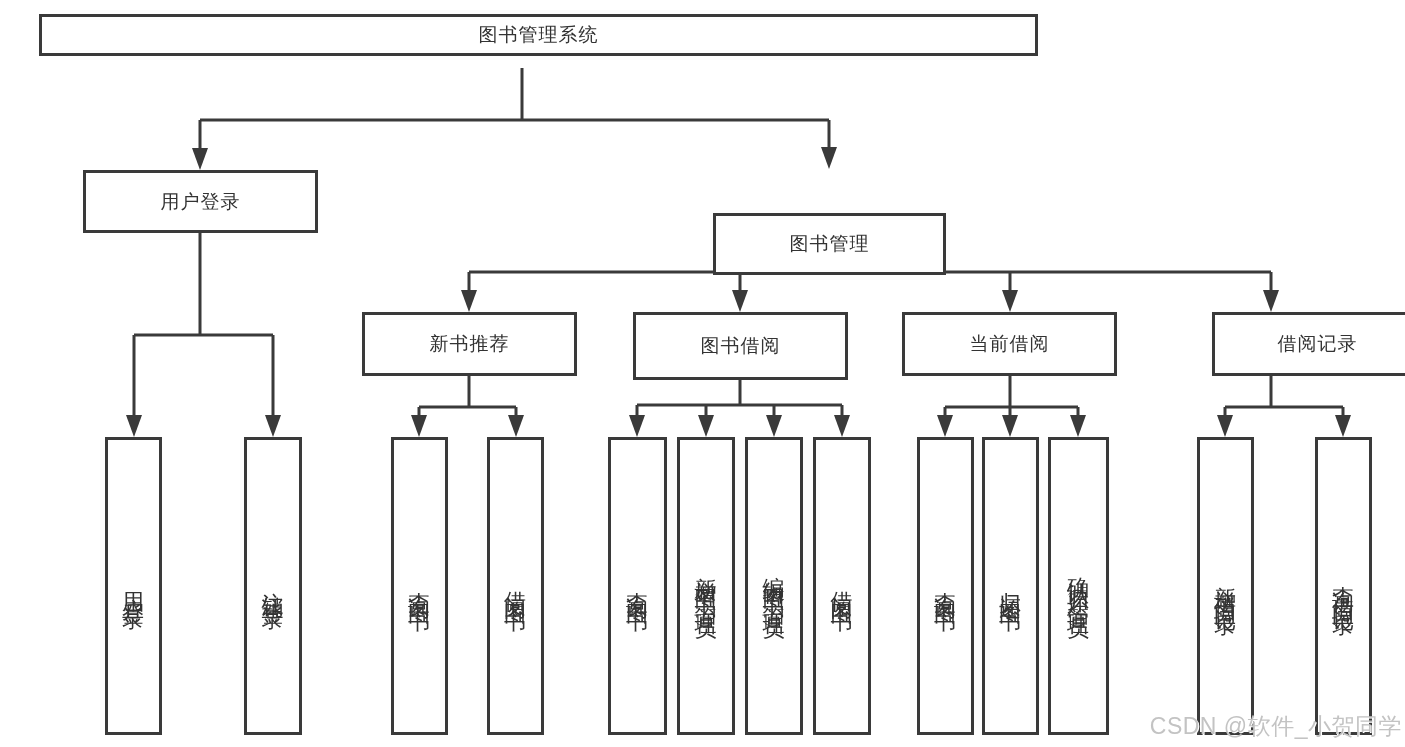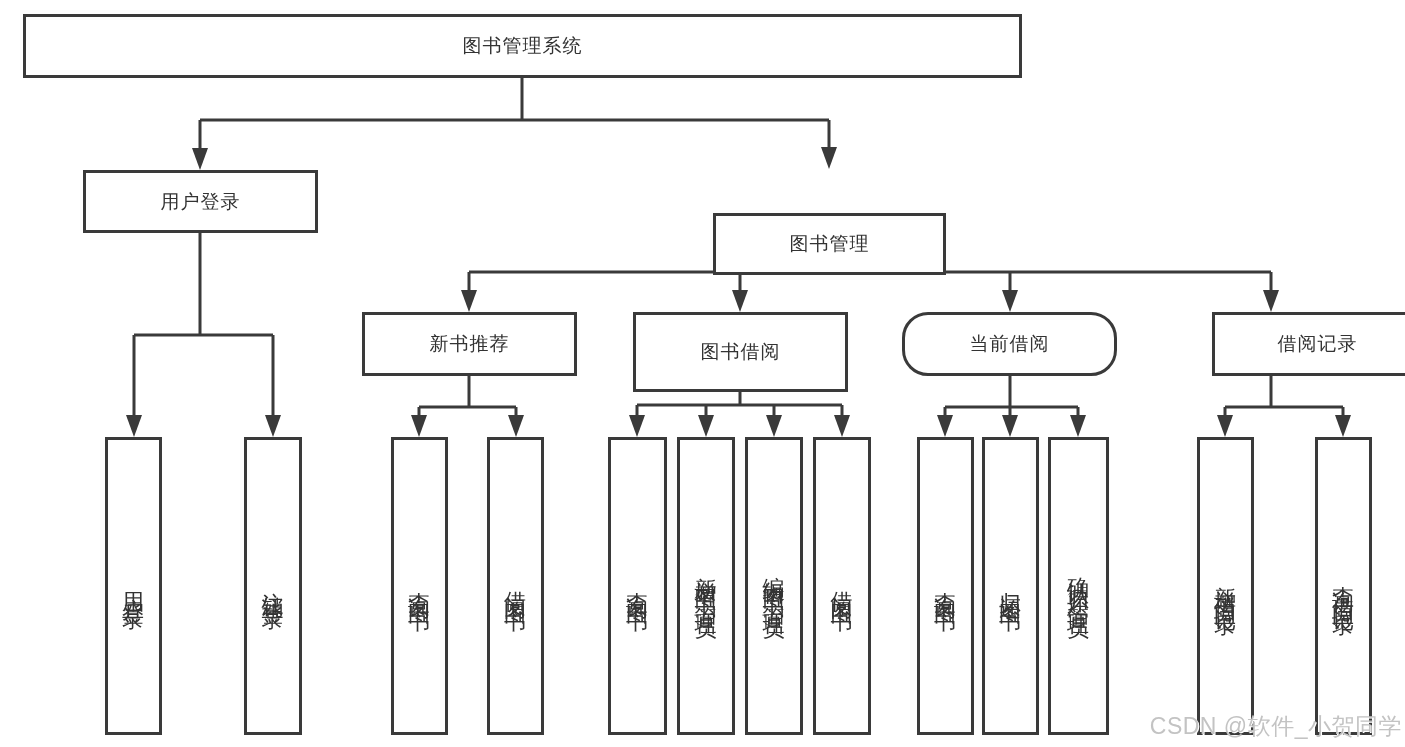--- a/index.html
+++ b/index.html
@@ -107,38 +107,38 @@
       <polygon points="1070,415 1086,415 1078,437" stroke="none"></polygon>
     </g>
 
     <g stroke="#3a3a3a" stroke-width="3" fill="#3a3a3a">
       <path d="M1271 376 L1271 407 M1225 407 L1343 407 M1225 407 L1225 419 M1343 407 L1343 419" fill="none"></path>
       <polygon points="1217,415 1233,415 1225,437" stroke="none"></polygon>
       <polygon points="1335,415 1351,415 1343,437" stroke="none"></polygon>
     </g>
   </svg>
 
-  <div class="node" style="left:23px; top:14px; width:999px; height:64px;">
+  <div class="node" style="left:39px; top:14px; width:999px; height:42px;">
     <span class="label">图书管理系统</span>
   </div>
 
   <div class="node" style="left:83px; top:170px; width:235px; height:63px;">
     <span class="label">用户登录</span>
   </div>
   <div class="node" style="left:713px; top:169px; width:233px; height:62px;margin-top:44px;">
     <span class="label">图书管理</span>
   </div>
 
   <div class="node" style="left:362px; top:312px; width:215px; height:64px;text-align:center;">
     <span class="label">新书推荐</span>
   </div>
-  <div class="node" style="left:633px; top:312px; width:215px; height:80px;">
+  <div class="node" style="left:633px; top:312px; width:215px; height:68px;">
     <span class="label">图书借阅</span>
   </div>
-  <div class="node" style="left:902px; top:312px; width:215px; height:64px;border-radius:26px;">
+  <div class="node" style="left:902px; top:312px; width:215px; height:64px;">
     <span class="label">当前借阅</span>
   </div>
   <div class="node" style="left:1212px; top:312px; width:211px; height:64px;">
     <span class="label">借阅记录</span>
   </div>
 
   <div class="node leaf" style="left:105px; top:437px; width:57px; height:298px;">
     <span class="label">用户登录</span>
   </div>
   <div class="node leaf" style="left:244px; top:437px; width:58px; height:298px;">

